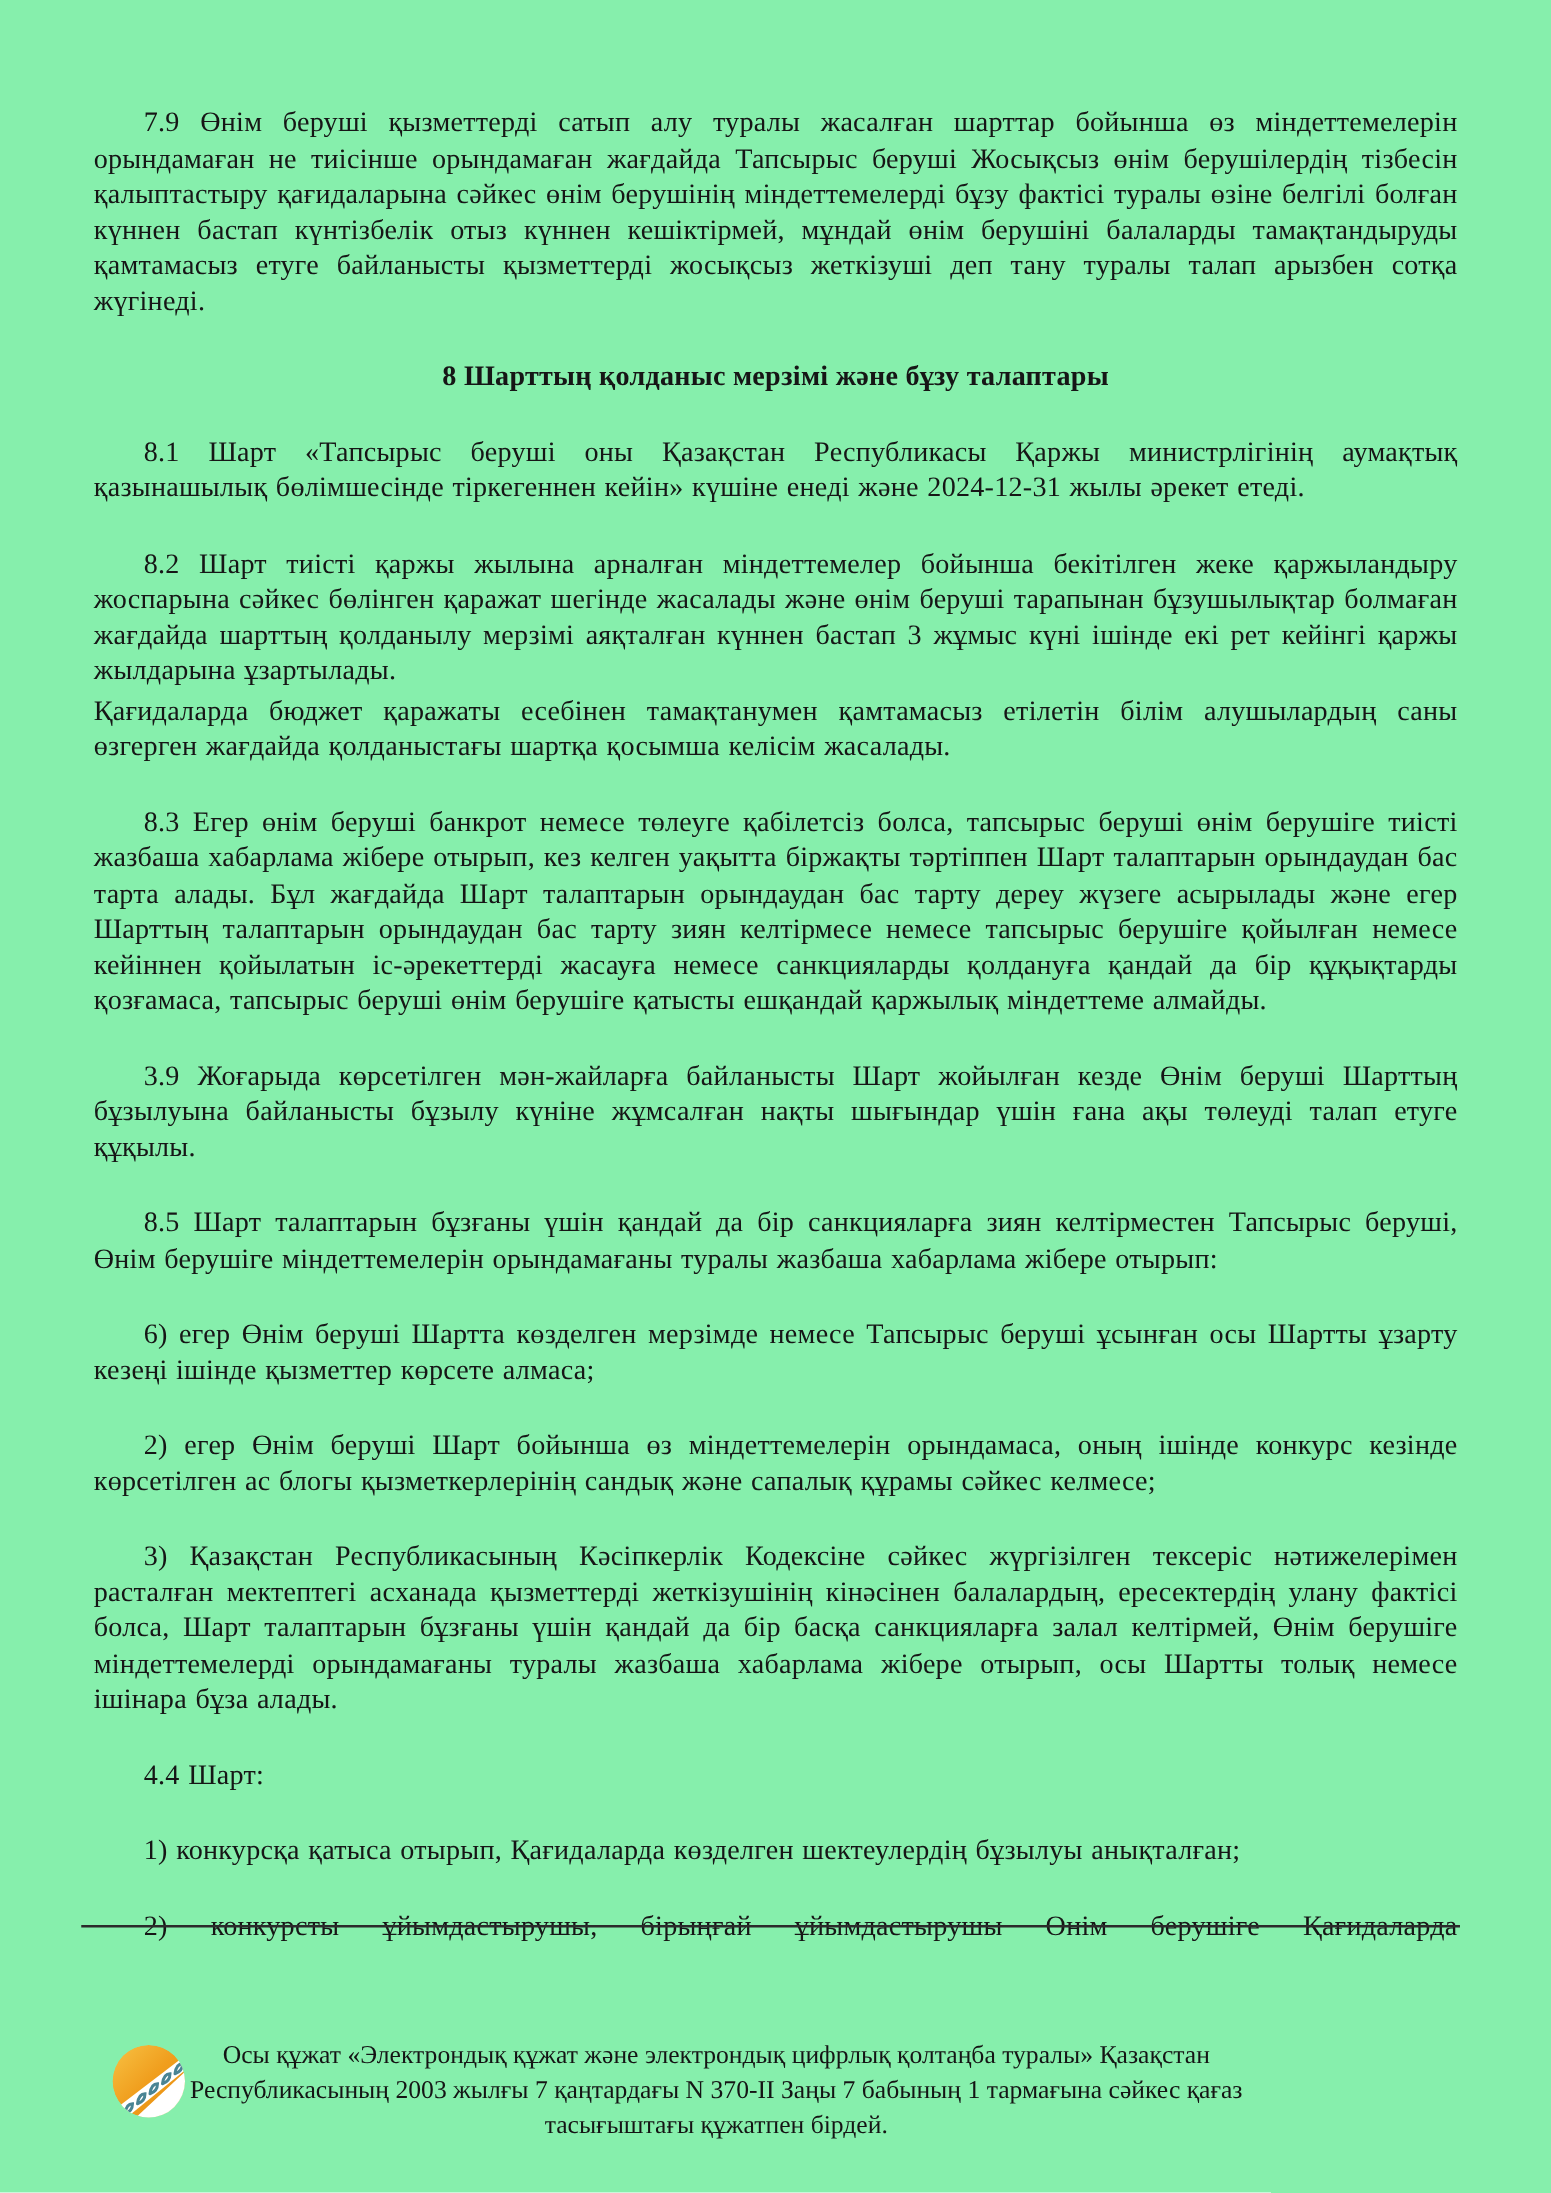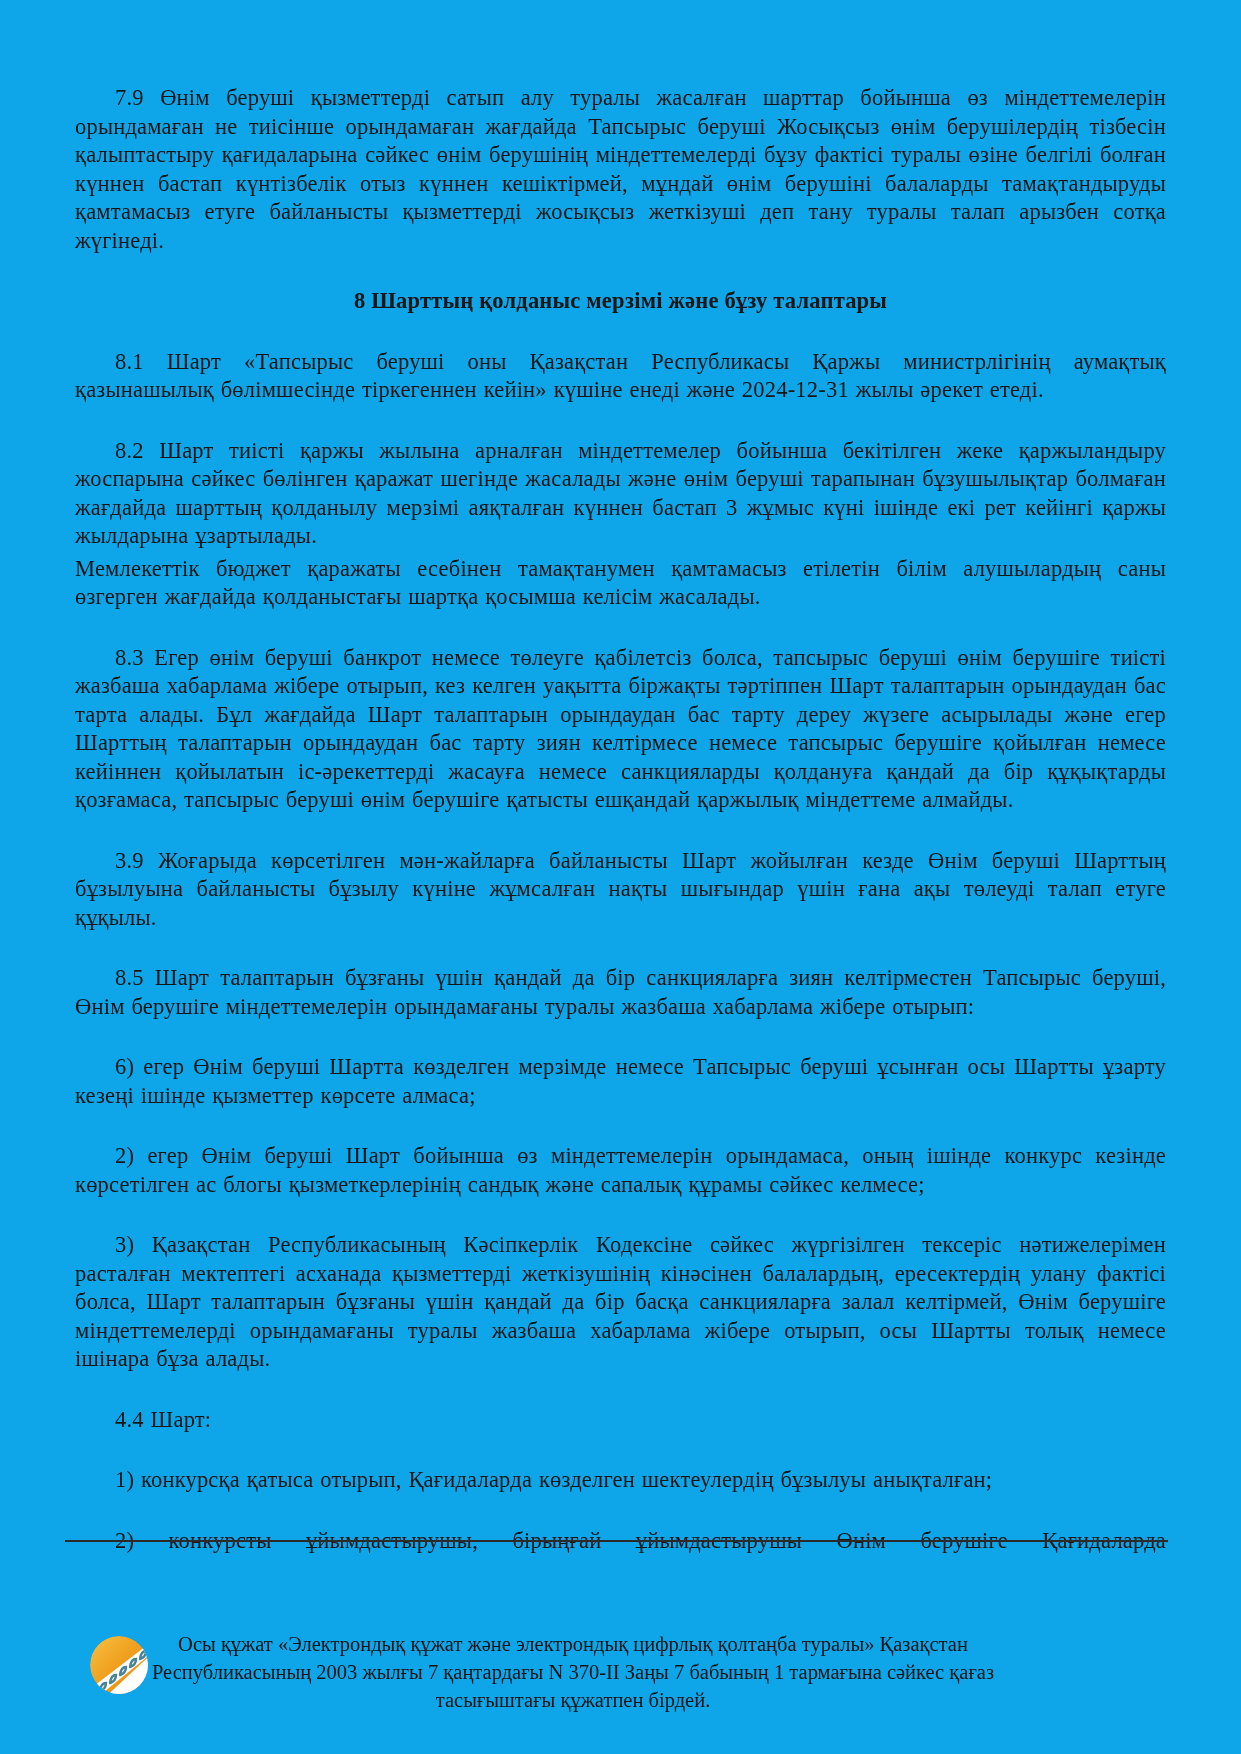--- a/index.html
+++ b/index.html
@@ -4,21 +4,21 @@
 <style>
   html, body {
     margin: 0;
     padding: 0;
     background: #ffffff;
   }
   .sheet {
     position: relative;
     width: 1241px;
     height: 1754px;
-    background: #0ea5e9;
+    background: #86efac;
     overflow: hidden;
     font-family: "Liberation Serif", "DejaVu Serif", serif;
     color: #161616;
   }
   .content {
     position: absolute;
     left: 75px;
     top: 84px;
     width: 1091px;
   }
@@ -93,21 +93,21 @@
 
   <div class="content">
     <p class="para first">7.9 Өнім беруші қызметтерді сатып алу туралы жасалған шарттар бойынша өз міндеттемелерін орындамаған не тиісінше орындамаған жағдайда Тапсырыс беруші Жосықсыз өнім берушілердің тізбесін қалыптастыру қағидаларына сәйкес өнім берушінің міндеттемелерді бұзу фактісі туралы өзіне белгілі болған күннен бастап күнтізбелік отыз күннен кешіктірмей, мұндай өнім берушіні балаларды тамақтандыруды қамтамасыз етуге байланысты қызметтерді жосықсыз жеткізуші деп тану туралы талап арызбен сотқа жүгінеді.</p>
 
     <p class="heading">8 Шарттың қолданыс мерзімі және бұзу талаптары</p>
 
     <p class="para">8.1 Шарт «Тапсырыс беруші оны Қазақстан Республикасы Қаржы министрлігінің аумақтық қазынашылық бөлімшесінде тіркегеннен кейін» күшіне енеді және 2024-12-31 жылы әрекет етеді.</p>
 
     <p class="para">8.2 Шарт тиісті қаржы жылына арналған міндеттемелер бойынша бекітілген жеке қаржыландыру жоспарына сәйкес бөлінген қаражат шегінде жасалады және өнім беруші тарапынан бұзушылықтар болмаған жағдайда шарттың қолданылу мерзімі аяқталған күннен бастап 3 жұмыс күні ішінде екі рет кейінгі қаржы жылдарына ұзартылады.</p>
 
-    <p class="para continuation">Мемлекеттік бюджет қаражаты есебінен тамақтанумен қамтамасыз етілетін білім алушылардың саны өзгерген жағдайда қолданыстағы шартқа қосымша келісім жасалады.</p>
+    <p class="para continuation">Қағидаларда бюджет қаражаты есебінен тамақтанумен қамтамасыз етілетін білім алушылардың саны өзгерген жағдайда қолданыстағы шартқа қосымша келісім жасалады.</p>
 
     <p class="para">8.3 Егер өнім беруші банкрот немесе төлеуге қабілетсіз болса, тапсырыс беруші өнім берушіге тиісті жазбаша хабарлама жібере отырып, кез келген уақытта біржақты тәртіппен Шарт талаптарын орындаудан бас тарта алады. Бұл жағдайда Шарт талаптарын орындаудан бас тарту дереу жүзеге асырылады және егер Шарттың талаптарын орындаудан бас тарту зиян келтірмесе немесе тапсырыс берушіге қойылған немесе кейіннен қойылатын іс-әрекеттерді жасауға немесе санкцияларды қолдануға қандай да бір құқықтарды қозғамаса, тапсырыс беруші өнім берушіге қатысты ешқандай қаржылық міндеттеме алмайды.</p>
 
     <p class="para">3.9 Жоғарыда көрсетілген мән-жайларға байланысты Шарт жойылған кезде Өнім беруші Шарттың бұзылуына байланысты бұзылу күніне жұмсалған нақты шығындар үшін ғана ақы төлеуді талап етуге құқылы.</p>
 
     <p class="para">8.5 Шарт талаптарын бұзғаны үшін қандай да бір санкцияларға зиян келтірместен Тапсырыс беруші, Өнім берушіге міндеттемелерін орындамағаны туралы жазбаша хабарлама жібере отырып:</p>
 
     <p class="para">6) егер Өнім беруші Шартта көзделген мерзімде немесе Тапсырыс беруші ұсынған осы Шартты ұзарту кезеңі ішінде қызметтер көрсете алмаса;</p>
 
     <p class="para">2) егер Өнім беруші Шарт бойынша өз міндеттемелерін орындамаса, оның ішінде конкурс кезінде көрсетілген ас блогы қызметкерлерінің сандық және сапалық құрамы сәйкес келмесе;</p>

